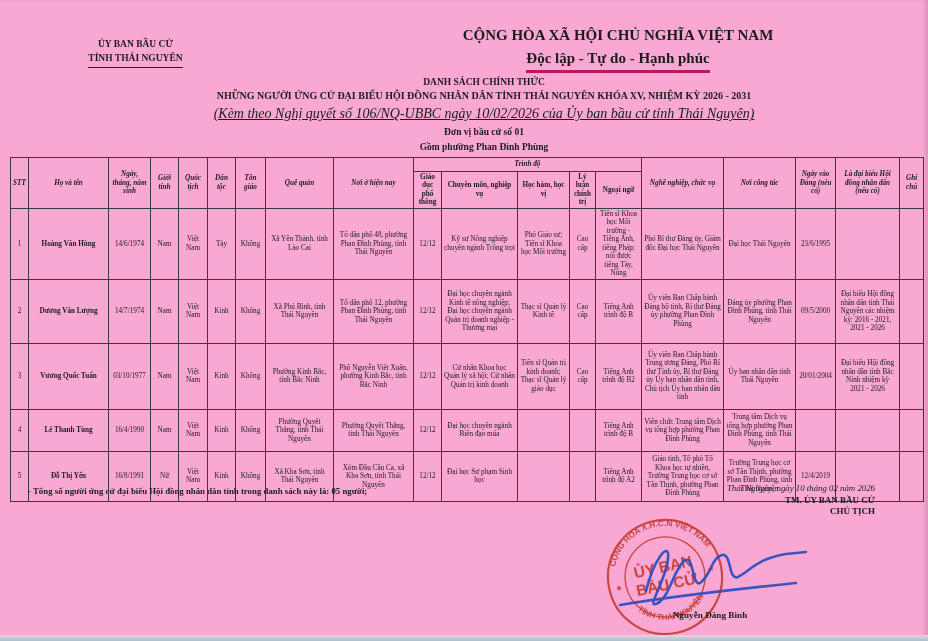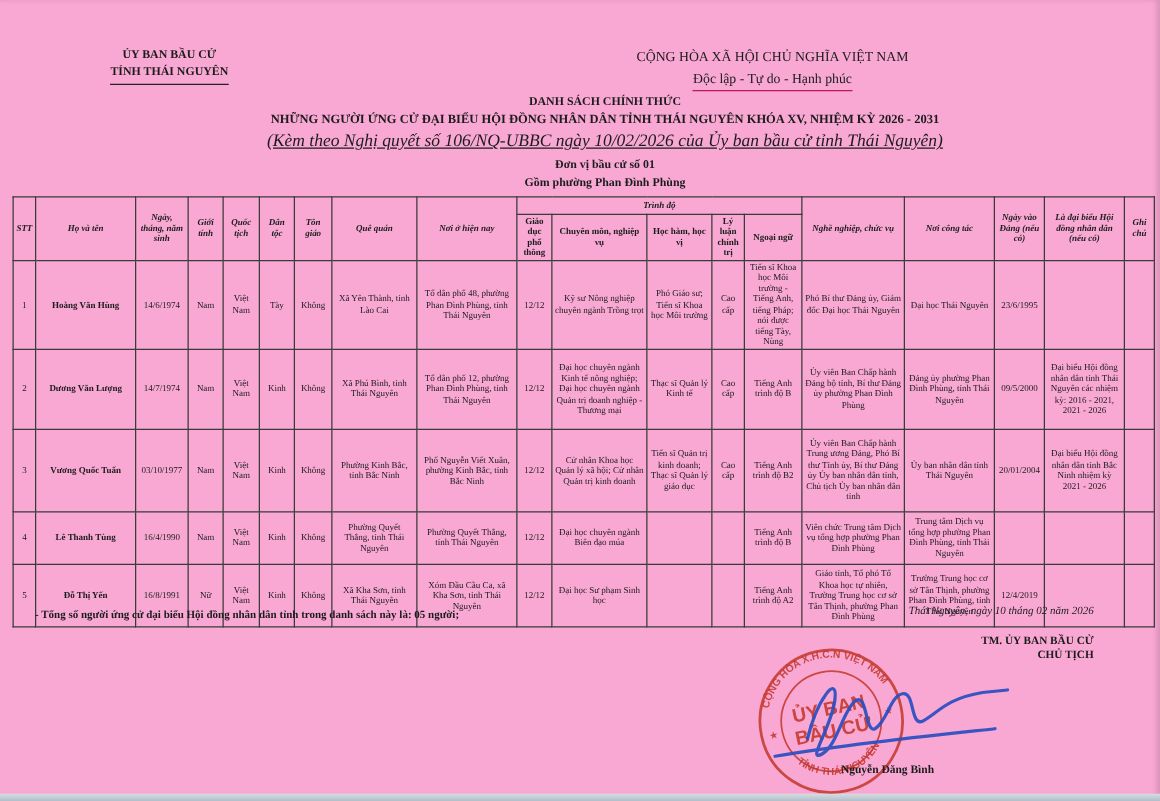--- a/index.html
+++ b/index.html
@@ -10,23 +10,23 @@
     box-shadow:inset -3px 0 4px rgba(0,0,0,.12);
   }
   .edge-bottom {
     position:absolute; left:0; right:0; bottom:0; height:6px;
     background:linear-gradient(#d7dde2,#aebdc8);
   }
   
   .org-left { position:absolute; left:38px; top:38px; width:195px; text-align:center;
     font-weight:bold; font-size:9.5px; line-height:1.45; }
   .org-left .u { display:inline-block; border-bottom:1px solid #222; padding-bottom:1px; }
-  .org-right { position:absolute; left:462px; top:38px; width:312px; text-align:center;
-    font-weight:normal; font-size:11px; line-height:1.5; }
-  .org-right .u { display:inline-block; border-bottom:1px solid #be185d; padding-bottom:1px; }
+  .org-right { position:absolute; left:462px; top:24px; width:312px; text-align:center;
+    font-weight:bold; font-size:15px; line-height:1.5; }
+  .org-right .u { display:inline-block; border-bottom:3px solid #be185d; padding-bottom:1px; }
   
   .titles { position:absolute; left:0; top:76px; width:928px; text-align:center;padding-left:20px; }
   .t1 { font-weight:bold; font-size:9.5px; line-height:1.3; }
   .t2 { font-weight:bold; font-size:10px; line-height:1.5;text-align:center; }
   .t3 { font-style:italic; font-size:14px; line-height:1.55;text-decoration:underline; }
   .t4 { font-weight:bold; font-size:9.5px; line-height:1.6; }
   .t5 { font-weight:bold; font-size:9.5px; line-height:1.5; }
   
   table.main {
     position:absolute; left:10px; top:157px; width:908px;
@@ -38,21 +38,21 @@
     word-wrap:break-word; overflow:hidden;
   }
   table.main th { font-weight:bold; font-size:7.2px; }
   td.name-cell { text-align:left; font-weight:bold; padding-left:3px; }
   tr.hgroup th { height:11px;font-style:italic; }
   tr.hmain th { height:30px; }
   
   .notes { position:absolute; left:28px; top:485px; font-weight:bold; font-size:8.8px; line-height:1.5; }
   .sig-block { position:absolute; left:565px; top:483px; width:310px; text-align:right;font-family:Liberation Serif, serif; }
   .sig-date { font-style:italic; font-size:8.8px; }
-  .sig-org { font-weight:bold; font-size:9px; margin-top:14px; }
+  .sig-org { font-weight:bold; font-size:9px; margin-top:2px; }
   .sig-role { font-weight:bold; font-size:9px; margin-top:1px; }
   .sig-name { position:absolute; left:620px; top:610px; width:180px; text-align:center;
     font-weight:bold; font-size:9.2px; }
   .seal-svg { position:absolute; left:600px; top:514px; transform:rotate(-12deg); }
   .sign-svg { position:absolute; left:600px; top:525px; }
 </style>
 </head>
 <body>
 
 <div class="page">

